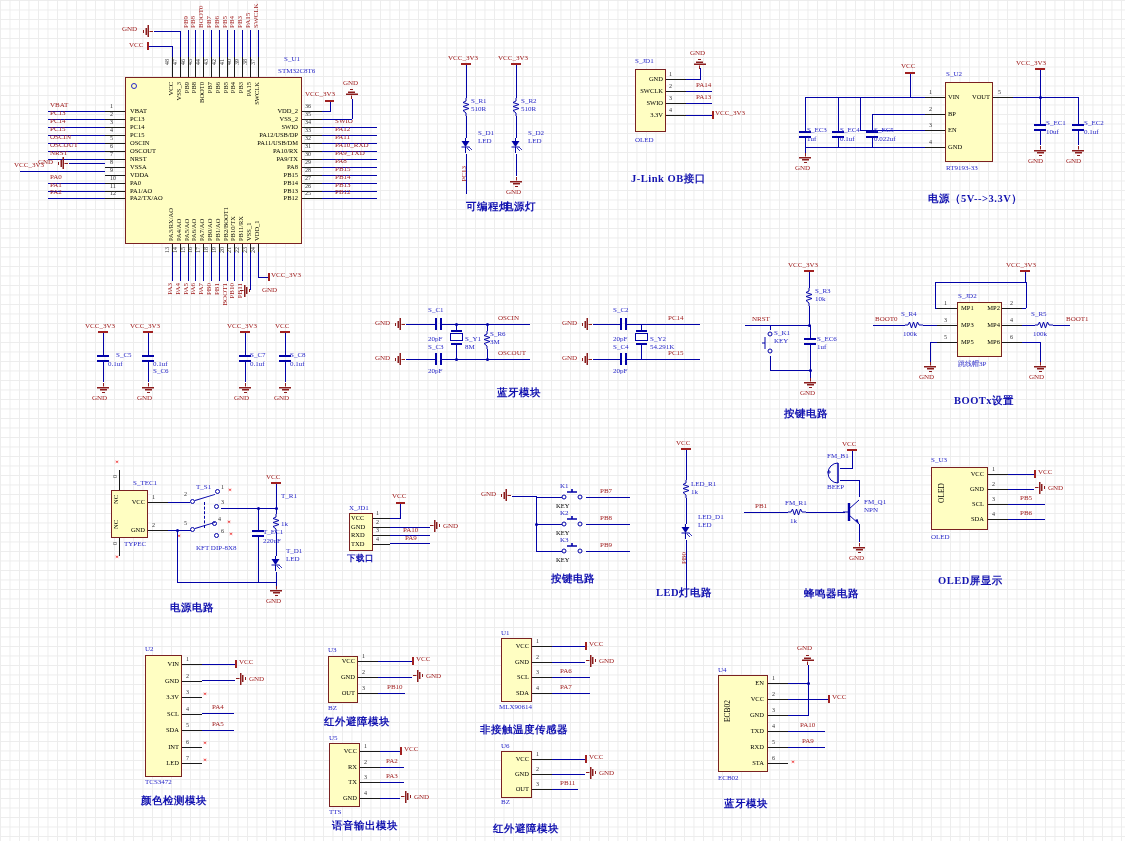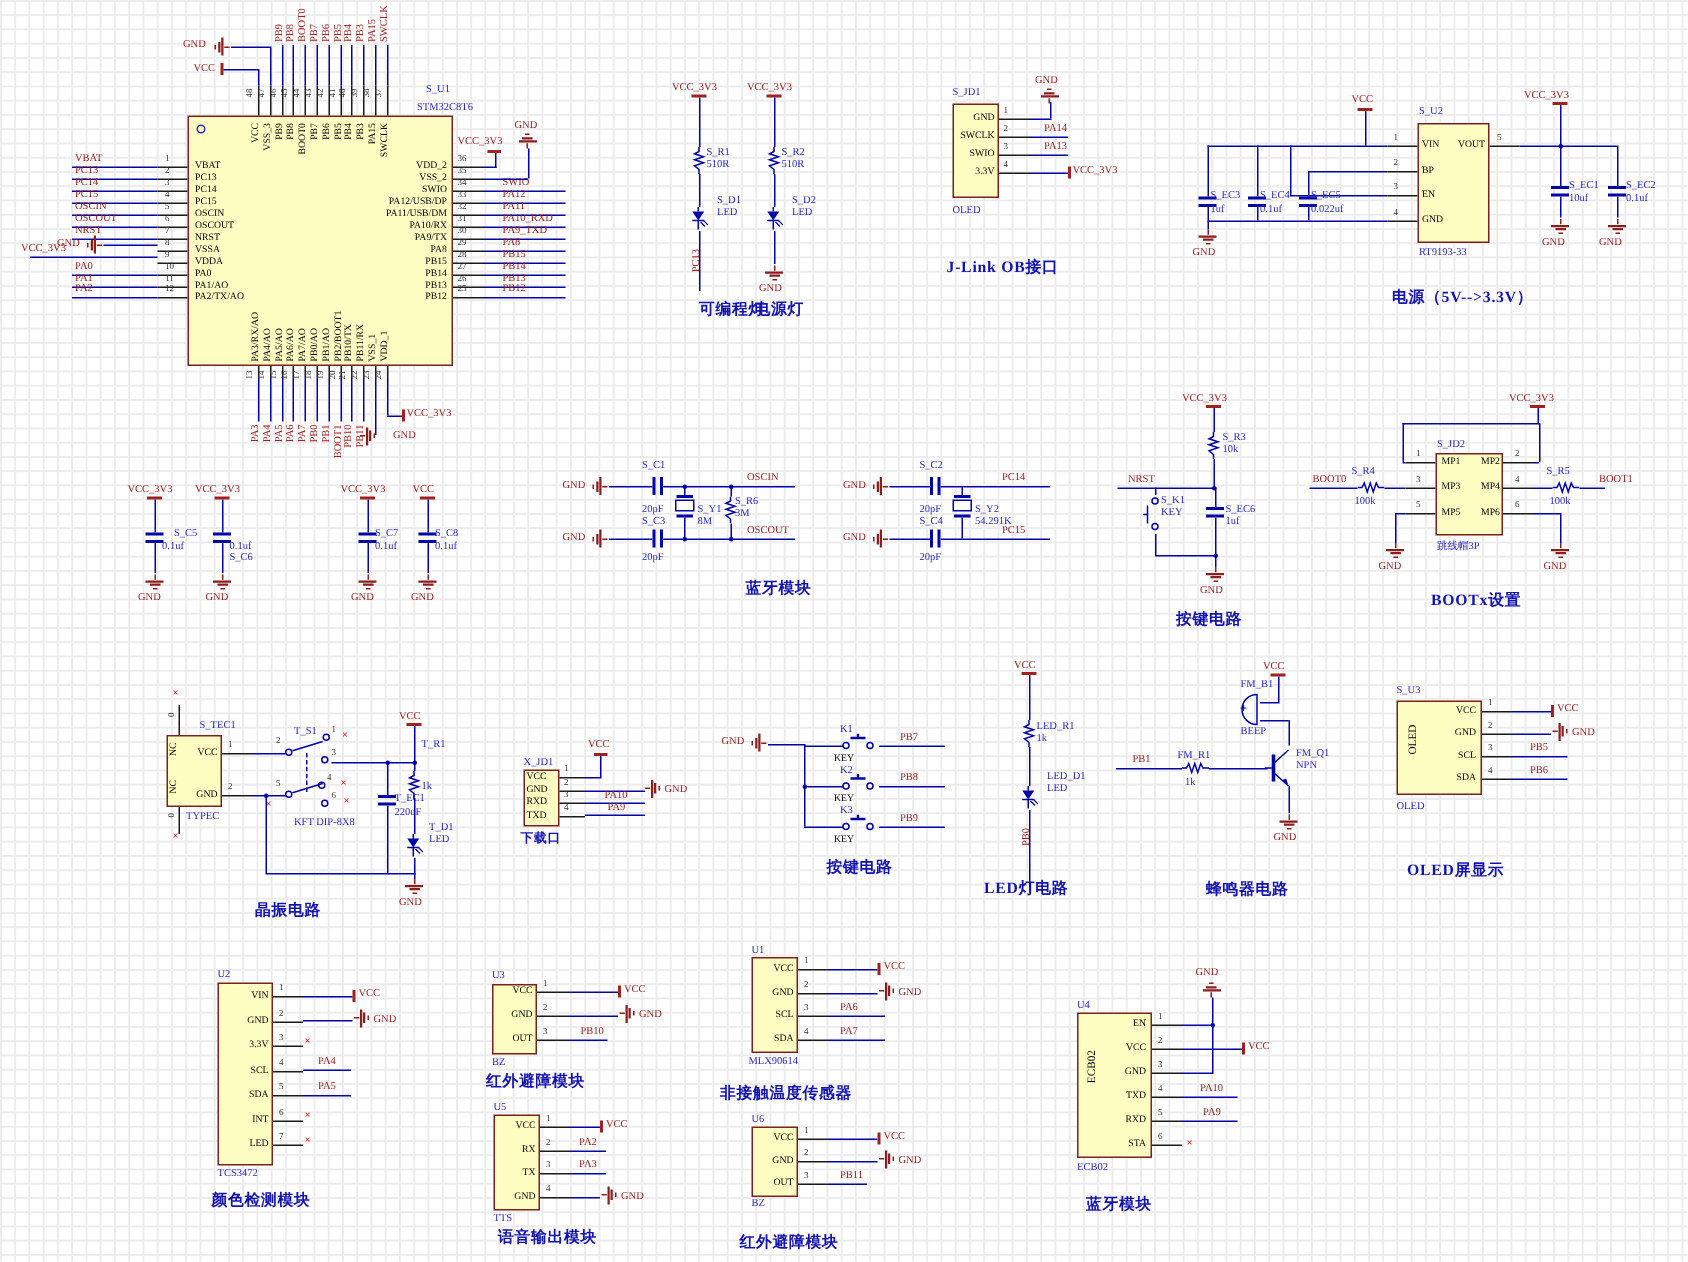--- a/index.html
+++ b/index.html
@@ -1052,21 +1052,21 @@
  <span class="des" style="left:286px;top:556px">LED</span>
  <i class="w" style="left:276px;top:572px;height:10px"></i>
  <i class="w" style="left:168px;top:530px;width:10px"></i>
  <i class="w" style="left:177px;top:530px;height:52px"></i>
  <i class="w" style="left:177px;top:530px;width:14px"></i>
  <span class="dot" style="left:176px;top:529px"></span>
  <i class="w" style="left:177px;top:582px;width:100px"></i>
  <i class="w" style="left:276px;top:582px;height:4px"></i>
  <i class="gndS" style="left:270px;top:586px"></i>
  <span class="nl" style="left:266px;top:598px">GND</span>
- <span class="ttl" style="left:170px;top:603px">晶振电路</span>
+ <span class="ttl" style="left:170px;top:603px">电源电路</span>
 </div>
 
 <div class="blk dl">
  <span class="des" style="left:349px;top:505px">X_JD1</span>
  <div class="part" style="left:349px;top:513px;width:24px;height:38px"></div>
  <div style="--y0:518px;--dy:8.5px;--nx:351px;--ux:376px;--sx:373px">
   <div class="pr" style="--i: 0;">
           <i class="st" style="width:17px"></i>
           <span class="pnum">1</span>
           <span class="pname">VCC</span>

